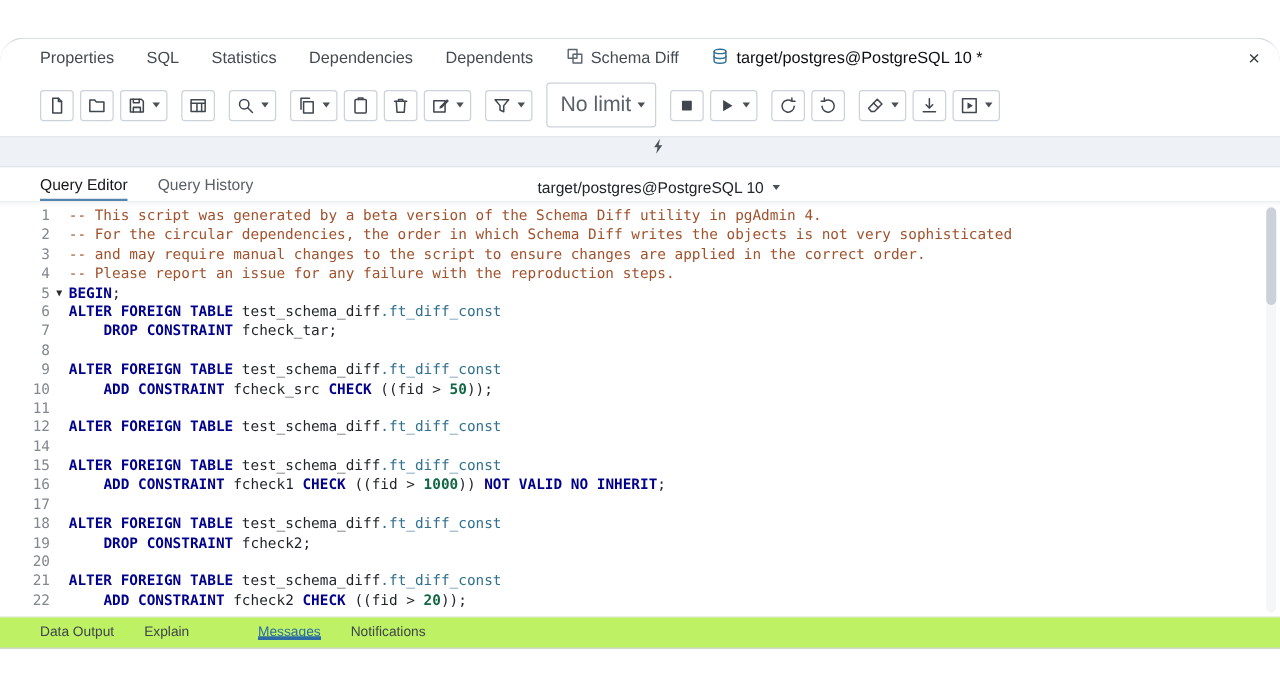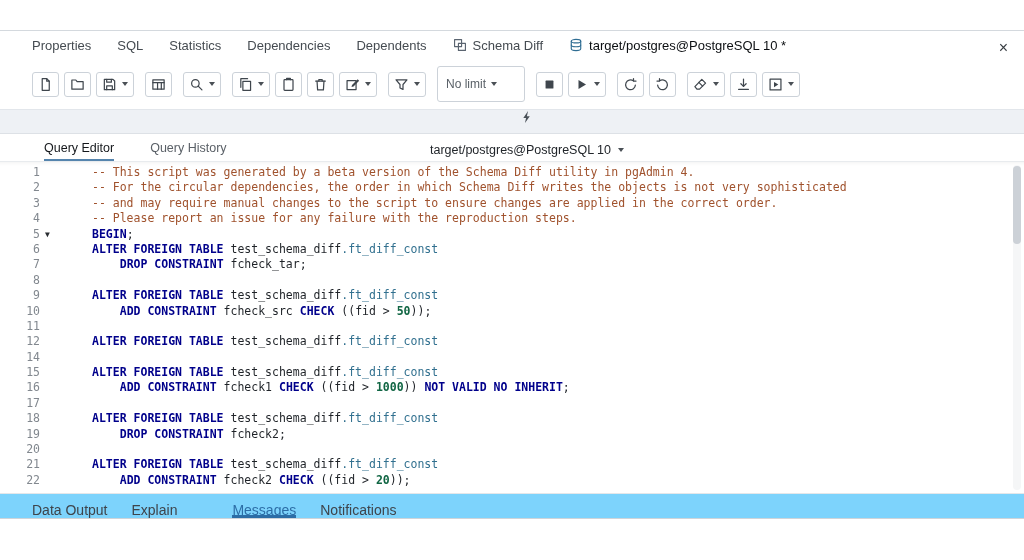--- a/index.html
+++ b/index.html
@@ -5,67 +5,67 @@
   :root{
     --c-comment:#a0522d; --c-keyword:#00008b; --c-number:#116644;
     --c-member:#31708f; --c-accent:#2c6da6;
   }
   *{box-sizing:border-box;}
   html,body{margin:0;padding:0;}
   body{
     width:1024px;height:560px;overflow:hidden;background:#fff;
     font-family:"Liberation Sans",sans-serif;color:#25292e;
   }
-  .dock{margin-top:30px;border-top:1px solid #d4d9de;}
+  .dock{margin-top:30px;border-top:1px solid #d4d9de;border-radius:19px;}
 
   
   .tabbar{height:28px;display:flex;align-items:center;padding:0 14px 0 32px;gap:26px;font-size:13px;color:#454b51;}
   .tab{display:flex;align-items:center;gap:6px;cursor:pointer;white-space:nowrap;}
   .tab.active{color:#0c0f12;}
   .ticon svg{display:block;}
   .close-x{margin-left:auto;font-size:16px;line-height:1;color:#383d42;cursor:pointer;padding:2px 4px;}
 
   
   .toolbar{padding:7px 12px 7px 32px;display:flex;align-items:center;gap:11px;flex-wrap:nowrap;}
   .tgroup{display:flex;gap:5px;}
   .tbtn{height:25px;min-width:27px;padding:0 5px;border:1px solid #ccd2d9;border-radius:3px;background:#fff;
         display:flex;align-items:center;justify-content:center;gap:5px;cursor:pointer;}
   .tbtn svg{display:block;}
   .caret{width:0;height:0;border-left:3.5px solid transparent;border-right:3.5px solid transparent;border-top:4px solid #4a5056;}
-  .tbtn.limit{width:88px;justify-content:flex-start;padding:17px 8px;color:#5a6168;font-size:12px;}
+  .tbtn.limit{width:88px;justify-content:flex-end;padding:17px 8px;color:#5a6168;font-size:17px;}
 
   
   .connbar{height:25px;background:#eef1f5;border-top:1px solid #e2e6eb;border-bottom:1px solid #dde1e6;
            display:flex;align-items:center;padding-left:30px;gap:8px;font-size:12.5px;color:#22262b;flex-direction:column;}
   .connbar .vsep{width:1px;height:15px;background:#c7cdd4;}
   .conn-select{display:flex;align-items:center;gap:7px;cursor:pointer;}
 
   
   .etabs{height:27px;display:flex;align-items:stretch;padding-left:32px;gap:24px;font-size:12.5px;color:#5a6067;background:#fff;}
-  .etab{display:flex;align-items:center;cursor:pointer;margin-left:12px;}
+  .etab{display:flex;align-items:center;cursor:pointer;}
   .etab.active{color:#14171b;box-shadow:inset 0 -2px 0 #5584ad;}
 
   
   .editor{position:relative;border-top:1px solid #e8ebee;background:#fff;padding:3px 14px 5px 0;
           box-shadow:inset 0 5px 5px -5px rgba(0,0,0,.08);}
   .code-line{display:flex;height:15.4px;line-height:15.4px;font-family:"DejaVu Sans Mono",monospace;font-size:11.5px;}
   .ln{width:40px;flex:none;text-align:right;color:#82888f;user-select:none;}
   .fold{width:15px;flex:none;text-align:center;color:#2a2d31;font-size:8px;line-height:15.4px;cursor:pointer;}
-  .src{white-space:pre;color:#1f2328;margin-left:37px;}
+  .src{white-space:pre;color:#1f2328;}
   .tk-comment{color:var(--c-comment);}
   .tk-keyword{color:var(--c-keyword);font-weight:bold;}
   .tk-member{color:var(--c-member);}
   .tk-number{color:var(--c-number);font-weight:bold;}
   .tk-plain{color:#1f2328;}
   .vscroll{position:absolute;top:3px;right:3px;bottom:3px;width:8px;background:#f5f6f7;border-radius:4px;}
   .vthumb{position:absolute;top:1px;left:0;width:8px;height:78px;background:#ccd1d7;border-radius:4px;cursor:pointer;}
 
   
-  .btabs{height:26px;display:flex;align-items:flex-end;padding-left:32px;gap:24px;font-size:14px;color:#3e444b;
-         border-top:1px solid #e4e7ea;border-bottom:1px solid #cfd4d9;background:#7dd3fc;}
+  .btabs{height:26px;display:flex;align-items:center;padding-left:32px;gap:24px;font-size:11px;color:#3e444b;
+         border-top:1px solid #e4e7ea;border-bottom:1px solid #cfd4d9;background:#bef264;}
   .btab{display:flex;align-items:center;cursor:pointer;}
   .btab.active{color:var(--c-accent);box-shadow:inset 0 -3px 0 var(--c-accent);margin-left:31px;}
 </style>
 </head>
 <body>
 
 <div class="dock">
 
   <div class="tabbar">
 

